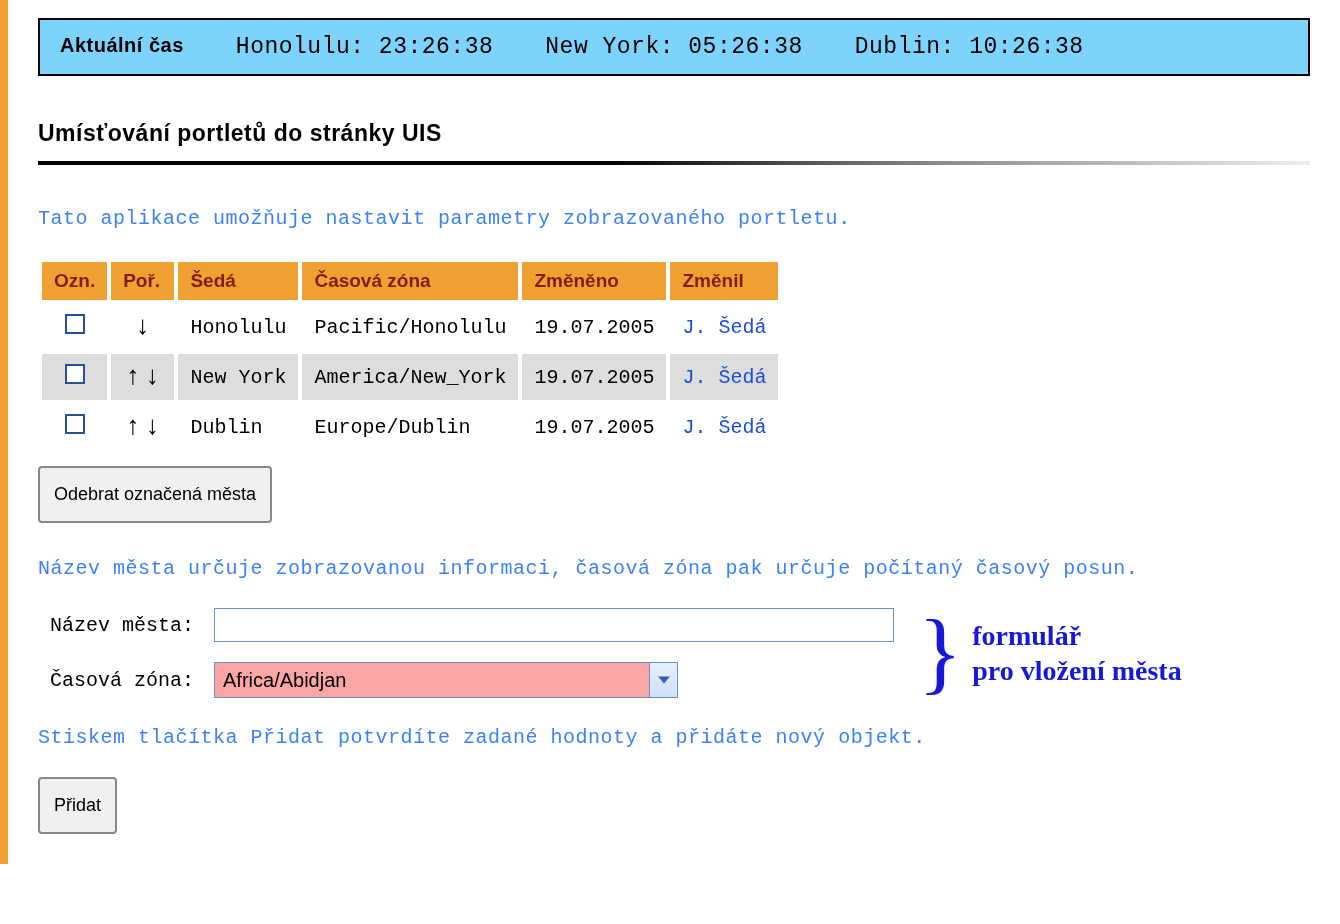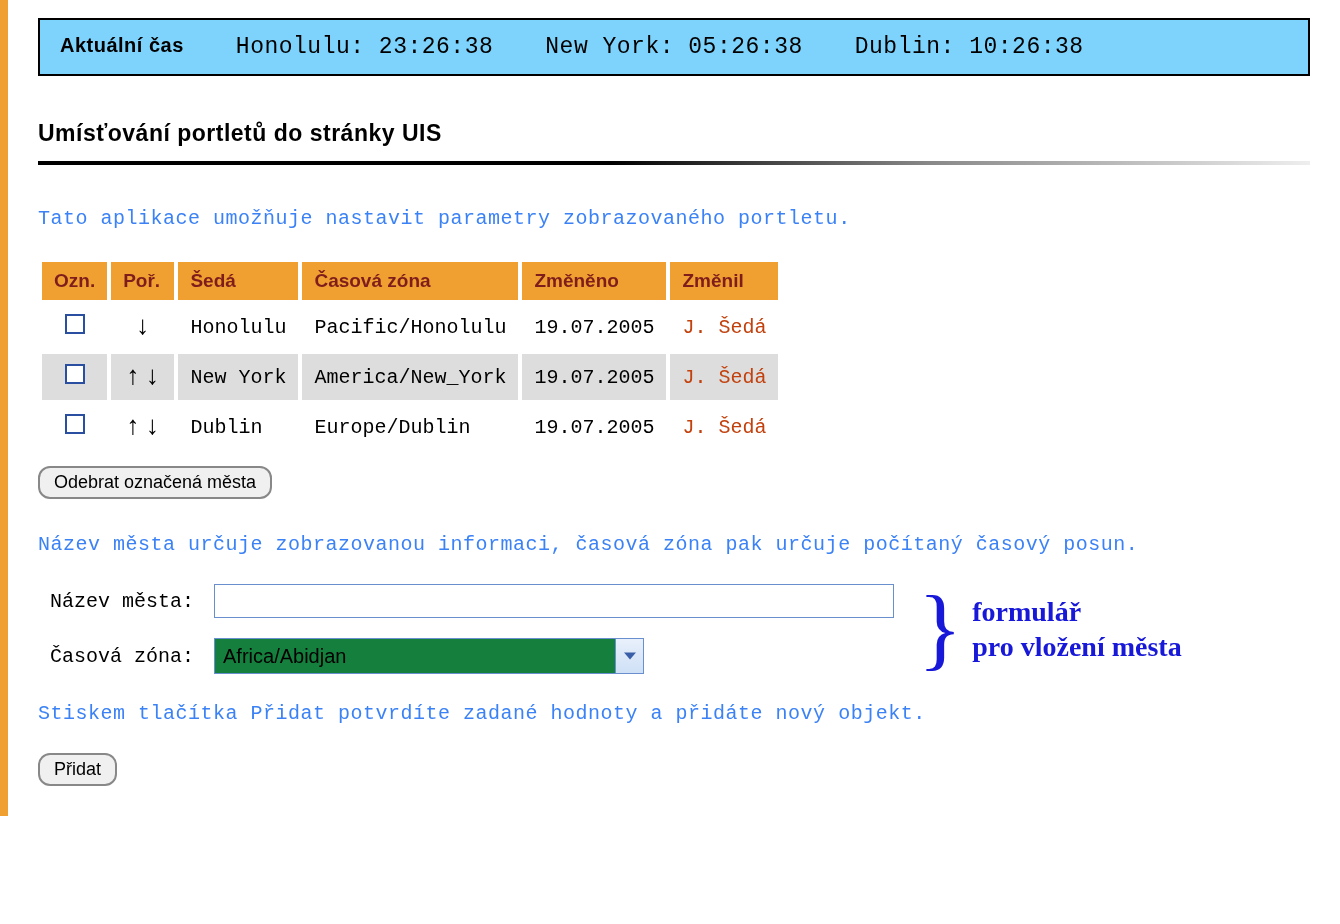--- a/index.html
+++ b/index.html
@@ -79,28 +79,28 @@
     .por-cell { text-align: center; white-space: nowrap; }
     .arrow-btn {
       display: inline-block;
       font-size: 26px;
       font-weight: bold;
       line-height: 1;
       cursor: pointer;
       user-select: none;
       padding: 0 2px;
     }
-    .zmenil { color: #c2410c; }
+    .zmenil { color: #1d4ed8; }
     .btn {
       font-family: Verdana, Geneva, sans-serif;
       font-size: 18px;
       background: #f0f0f0;
       border: 2px solid #888;
-      border-radius: 12px;
-      padding: 4px 14px;
+      border-radius: 4px;
+      padding: 16px 14px;
       cursor: pointer;
     }
     .remove-btn-wrap { margin-bottom: 34px; }
     .hint2 { margin-bottom: 28px; }
     .form-area {
       display: flex;
       align-items: center;
       gap: 24px;
       margin-bottom: 28px;
     }
@@ -123,22 +123,22 @@
       padding: 2px 6px;
       font-family: "Courier New", monospace;
       font-size: 20px;
       background: #fff;
     }
     .select-wrap {
       display: inline-flex;
       align-items: stretch;
       border: 1px solid #6a8fcf;
       height: 36px;
-      width: 430px;
-      background: #15803d;
+      width: 464px;
+      background: #fca5a5;
       font-family: Verdana, Geneva, sans-serif;
     }
     .select-value {
       flex: 1;
       padding: 4px 8px;
       font-size: 20px;
       display: flex;
       align-items: center;
     }
     .select-caret {

